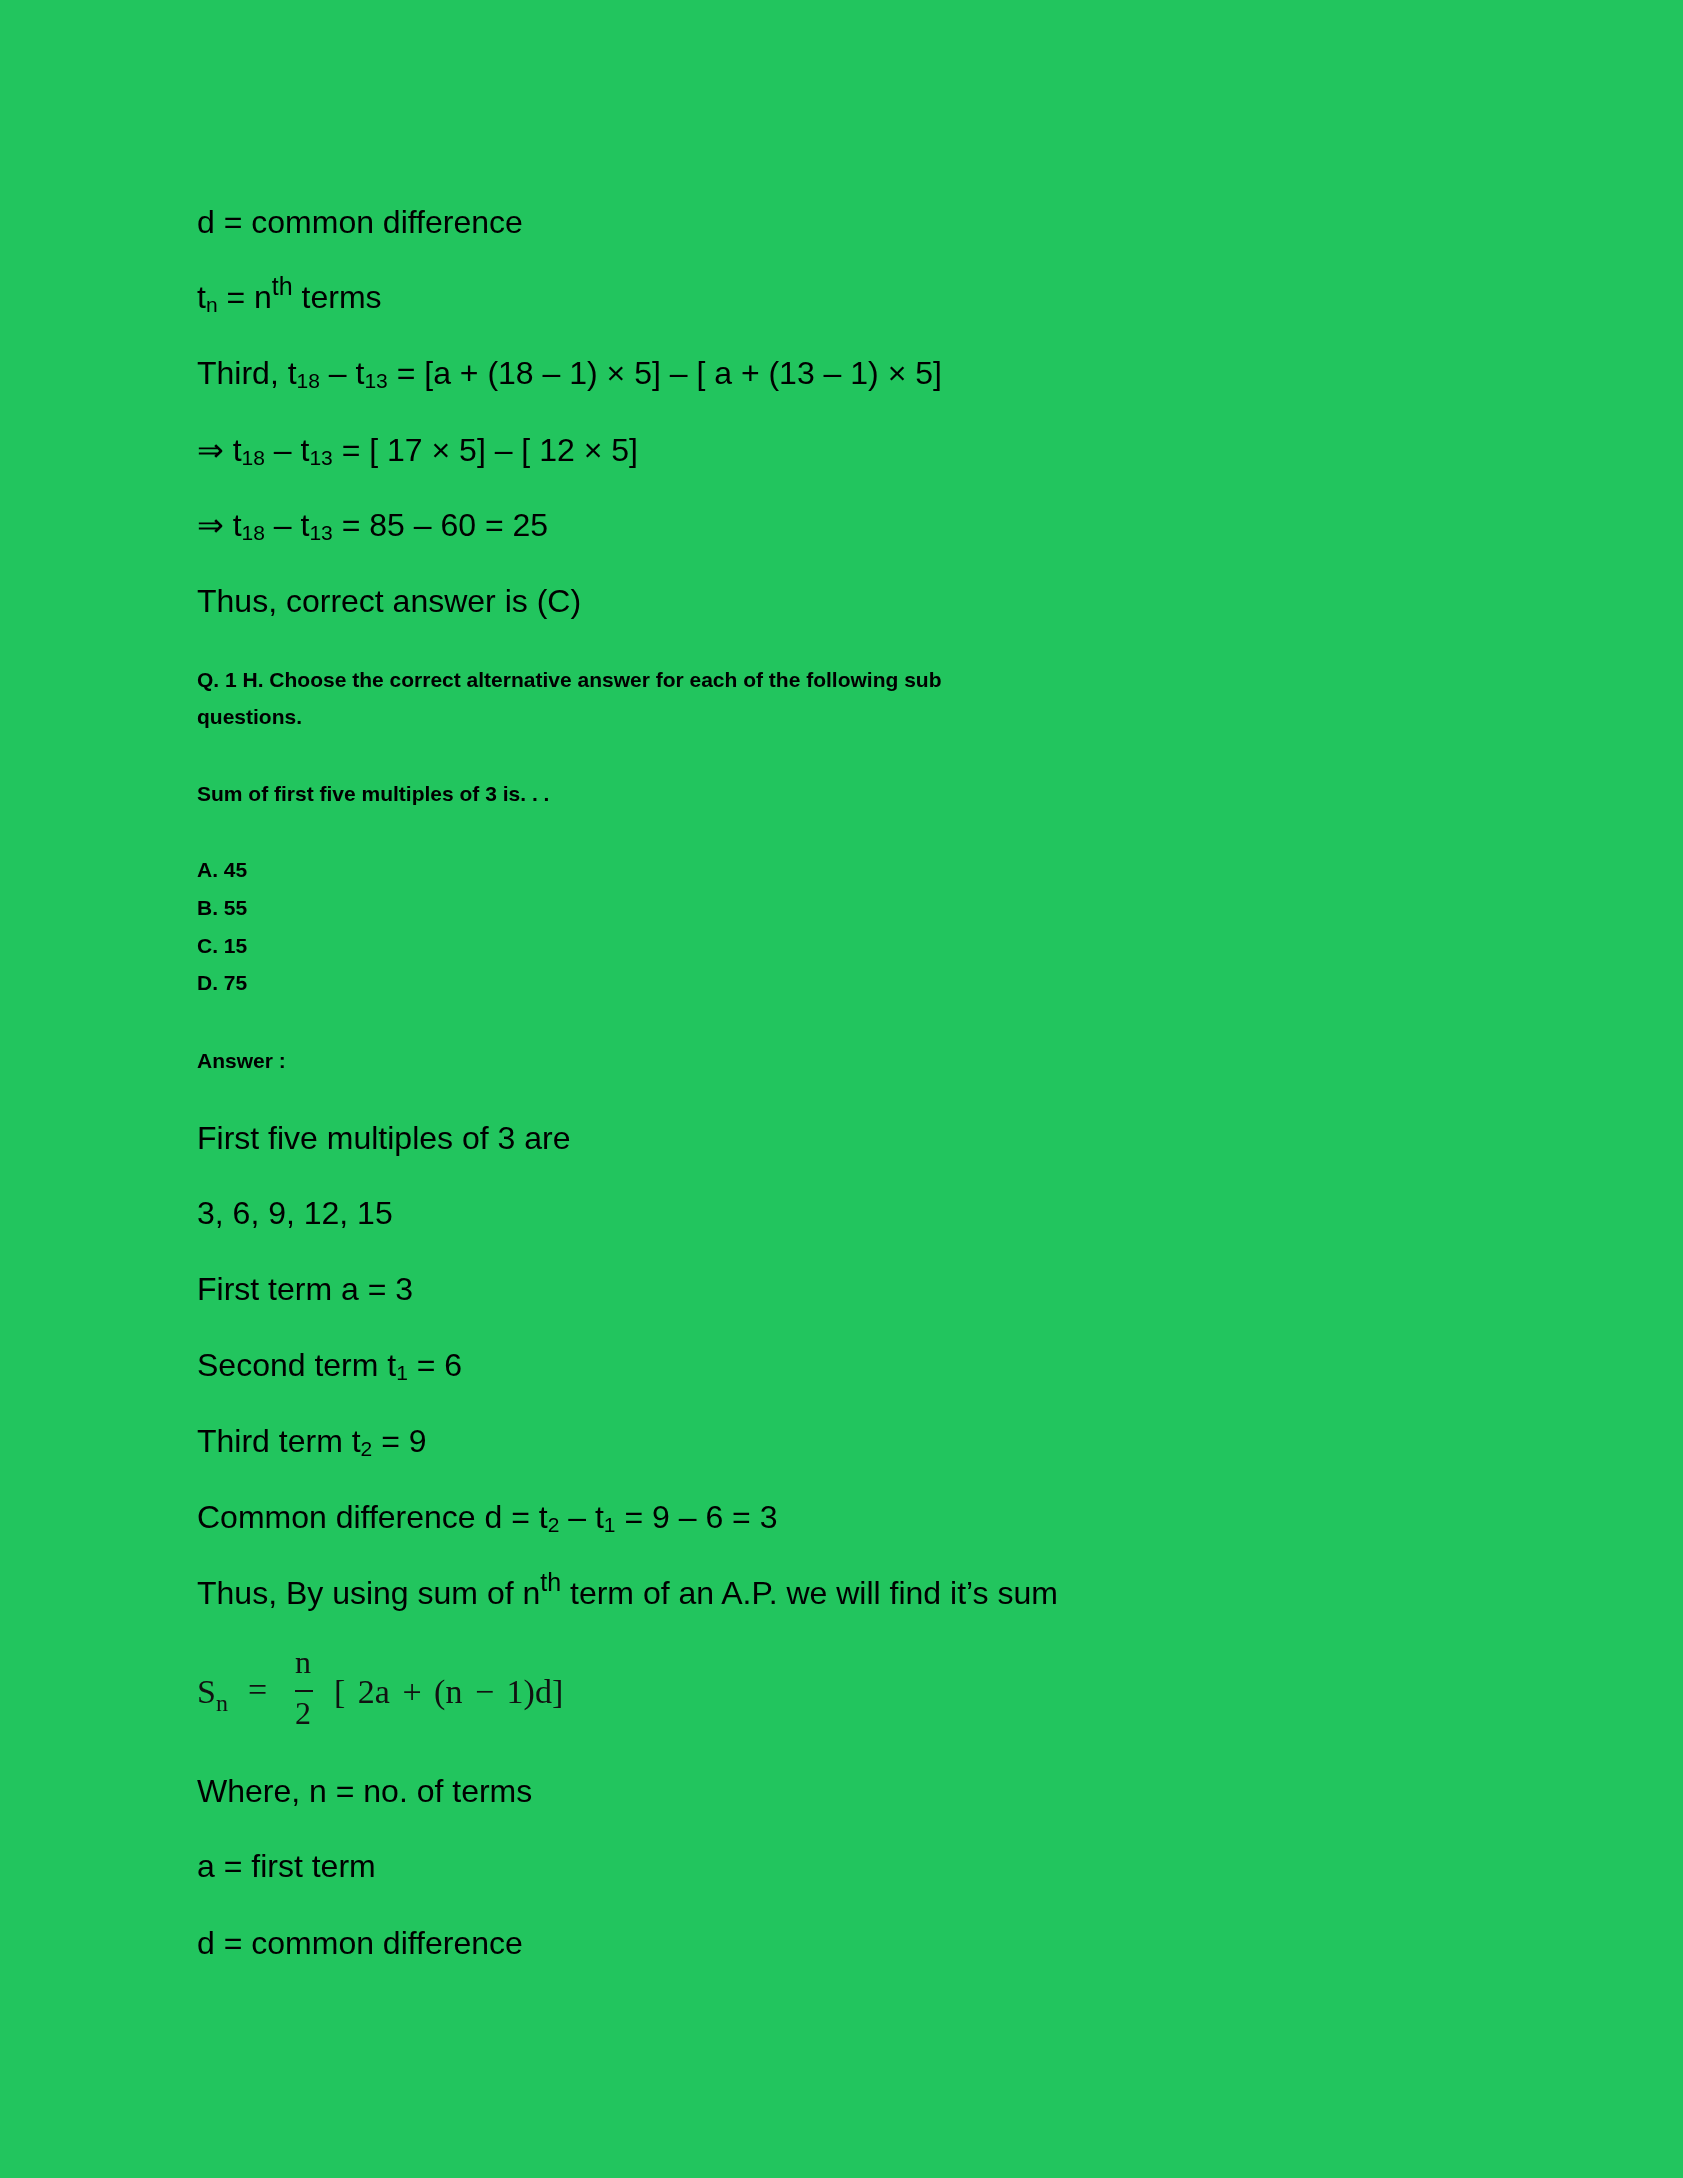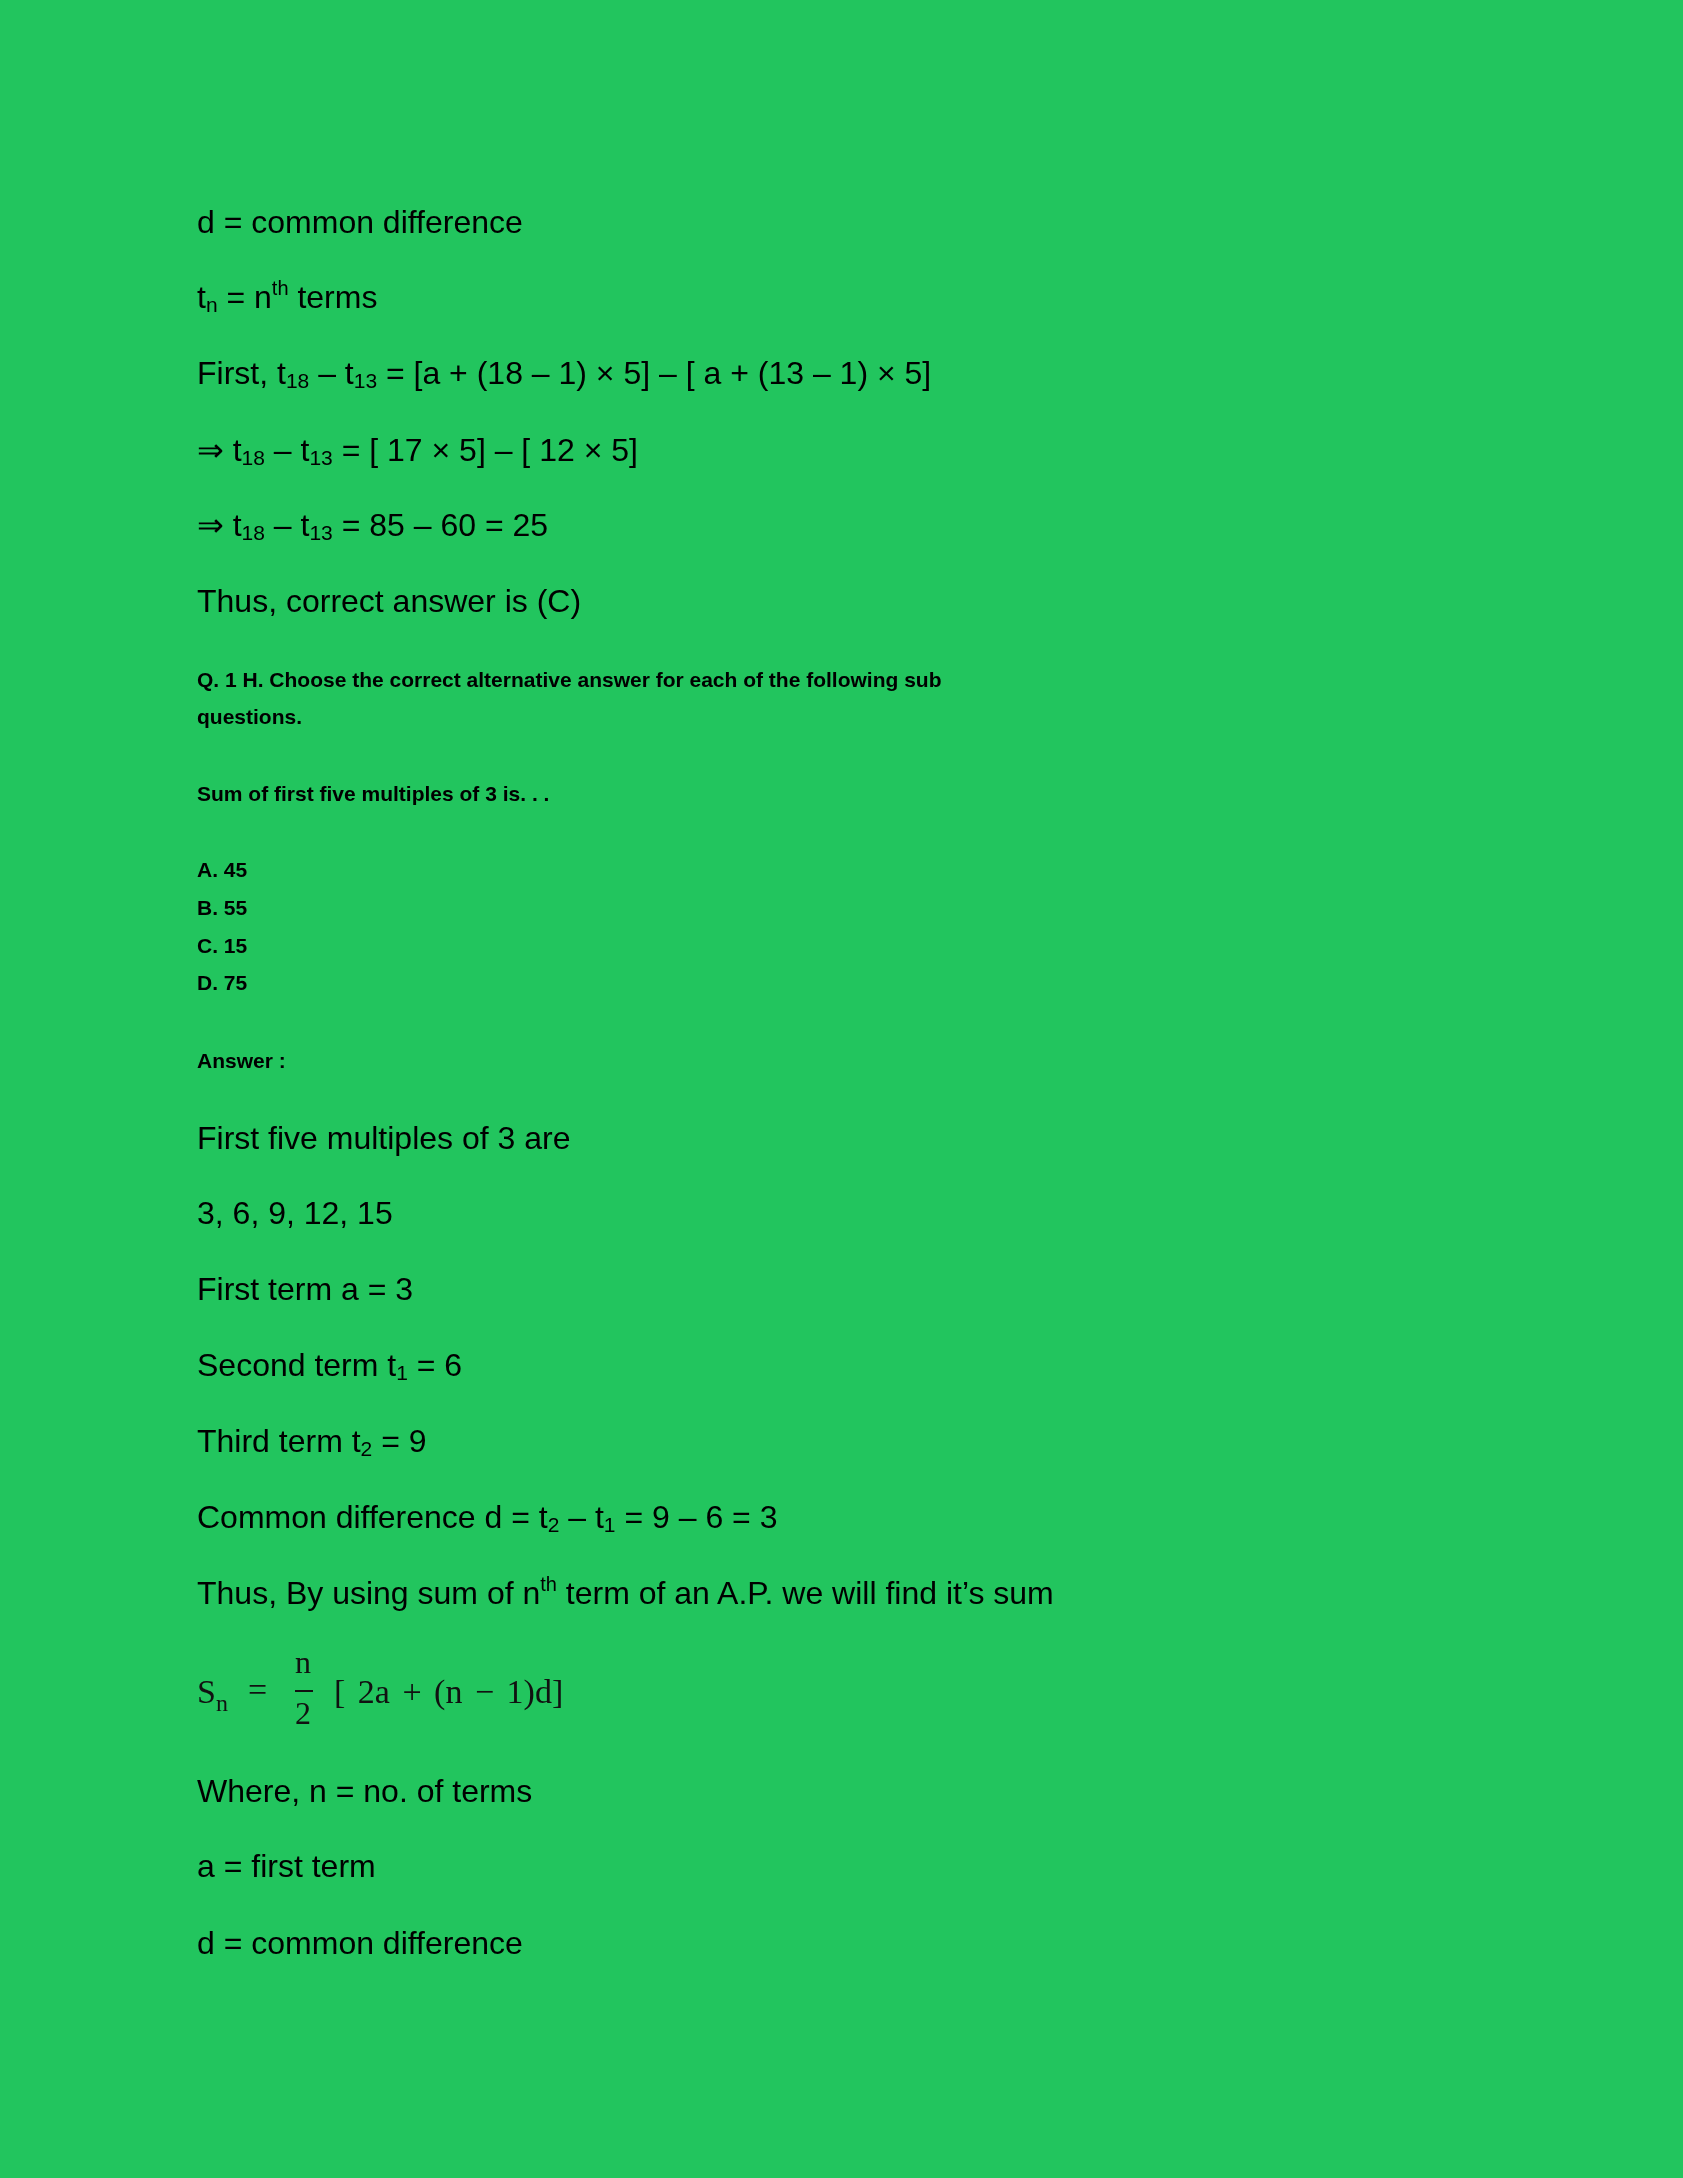--- a/index.html
+++ b/index.html
@@ -30,21 +30,21 @@
       line-height: 38px;
       font-weight: normal;
     }
     .bold { font-weight: bold; font-size: 21px; }
     .sub {
       font-size: 21px;
       vertical-align: -4px;
       line-height: 0;
     }
     .sup {
-      font-size: 20px;
+      font-size: 25px;
       vertical-align: 13px;
       line-height: 0;
     }
     
     .formula {
       position: absolute;
       left: 197px;
       top: 1647px;
       height: 85px;
       font-family: "Liberation Serif", "DejaVu Serif", serif;
@@ -66,21 +66,21 @@
 
 <div class="page">
 
   <div class="line" style="top:203px">d = common difference</div>
 
   <div class="line" style="top:278px">
     <span>t</span><span class="sub">n</span><span> = n</span><span class="sup">th</span><span> terms</span>
   </div>
 
   <div class="line" style="top:354px">
-    <span>First, t</span><span class="sub">18</span><span> – t</span><span class="sub">13</span><span> = [a + (18 – 1) × 5] – [ a + (13 – 1) × 5]</span>
+    <span>Third, t</span><span class="sub">18</span><span> – t</span><span class="sub">13</span><span> = [a + (18 – 1) × 5] – [ a + (13 – 1) × 5]</span>
   </div>
 
   <div class="line" style="top:431px">
     <span>⇒ t</span><span class="sub">18</span><span> – t</span><span class="sub">13</span><span> = [ 17 × 5] – [ 12 × 5]</span>
   </div>
 
   <div class="line" style="top:506px">
     <span>⇒ t</span><span class="sub">18</span><span> – t</span><span class="sub">13</span><span> = 85 – 60 = 25</span>
   </div>
 

